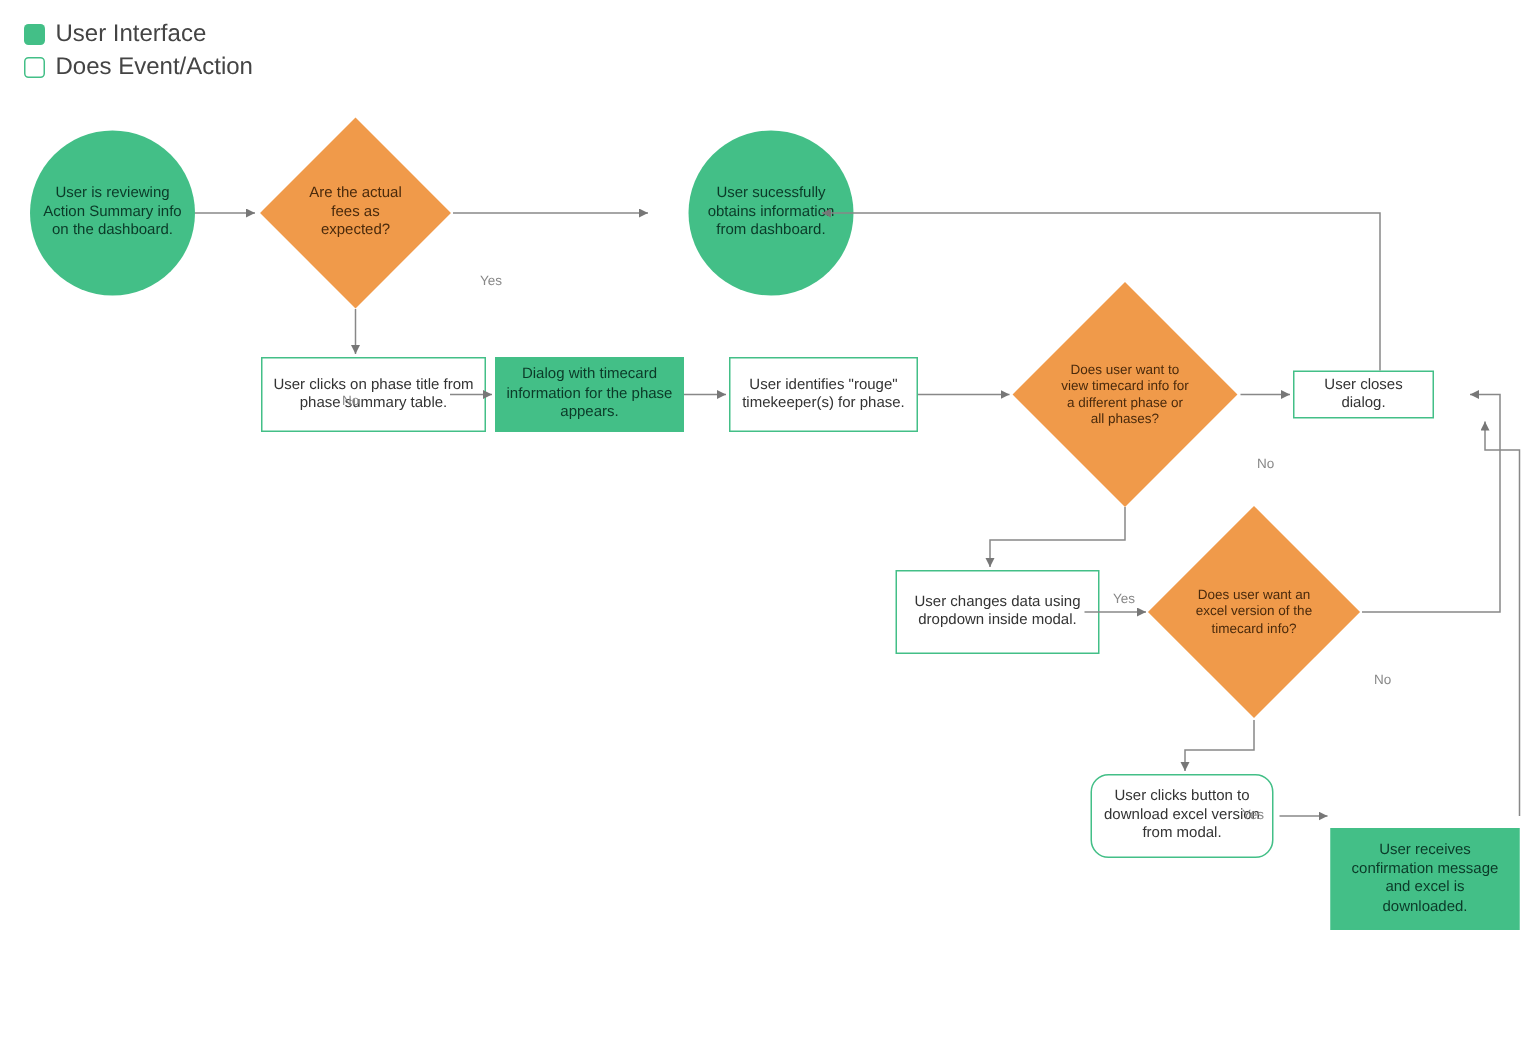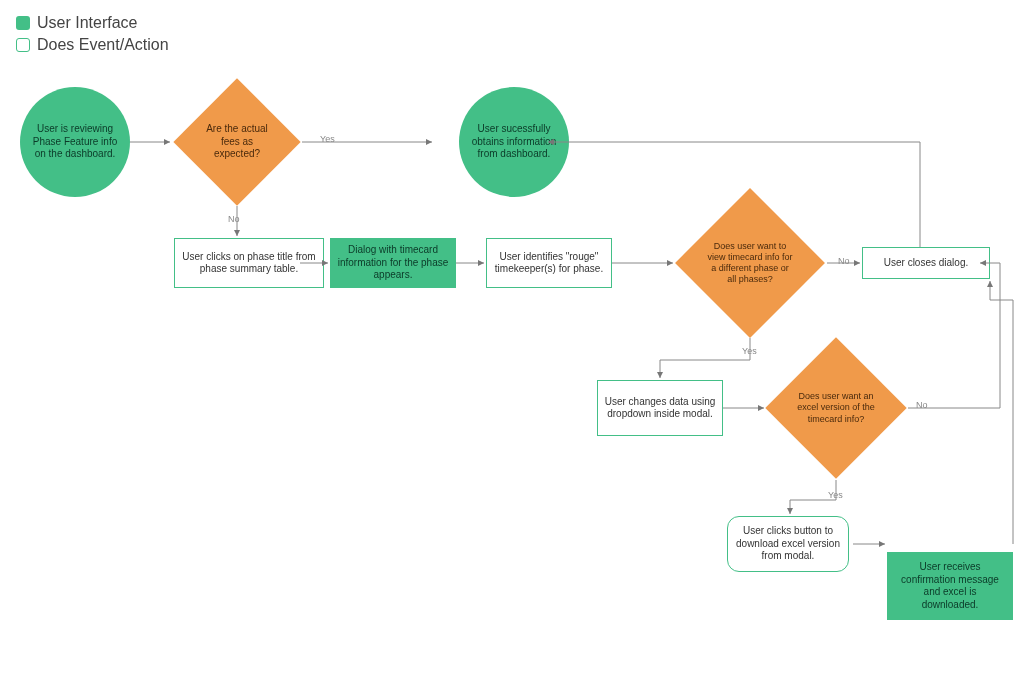--- a/index.html
+++ b/index.html
@@ -98,60 +98,61 @@
     position: absolute;
     inset: 0;
     width: 1024px;
     height: 691px;
     pointer-events: none;
   }
   .edge-label {
     position: absolute;
     font-size: 9px;
     color: #888;
+    margin-top: 48px;
   }
 </style>
 </head>
 <body>
 
 <div class="stage">
 
 
   <div class="legend">
     <div class="legend-row">
       <div class="swatch ui"></div>
       <span>User Interface</span>
     </div>
     <div class="legend-row">
       <div class="swatch ev"></div>
       <span>Does Event/Action</span>
     </div>
   </div>
 
-  <div class="node circle" style="left:20px; top:87px; width:110px; height:110px;">User is reviewing Phase Feature info on the dashboard.</div>
+  <div class="node circle" style="left:20px; top:87px; width:110px; height:110px;">User is reviewing Action Summary info on the dashboard.</div>
 
   <div class="node diamond" style="left:192px; top:97px; width:90px; height:90px;">
     <div class="dlabel">Are the actual fees as expected?</div>
   </div>
 
   <div class="node circle" style="left:459px; top:87px; width:110px; height:110px;">User sucessfully obtains information from dashboard.</div>
 
   <div class="node rect" style="left:174px; top:238px; width:150px; height:50px;">User clicks on phase title from phase summary table.</div>
 
   <div class="node rect ui" style="left:330px; top:238px; width:126px; height:50px;">Dialog with timecard information for the phase appears.</div>
 
   <div class="node rect" style="left:486px; top:238px; width:126px; height:50px;">User identifies "rouge" timekeeper(s) for phase.</div>
 
   <div class="node diamond" style="left:697px; top:210px; width:106px; height:106px;">
     <div class="dlabel" style="font-size:9px;">Does user want to view timecard info for a different phase or all phases?</div>
   </div>
 
-  <div class="node rect" style="left:862px; top:247px; width:128px; height:32px;">User closes dialog.</div>
-
-  <div class="node rect" style="left:597px; top:380px; width:126px; height:56px;">User changes data using dropdown inside modal.</div>
+  <div class="node rect" style="left:862px; top:247px; width:94px; height:32px;">User closes dialog.</div>
+
+  <div class="node rect" style="left:597px; top:380px; width:136px; height:56px;">User changes data using dropdown inside modal.</div>
 
   <div class="node diamond" style="left:786px; top:358px; width:100px; height:100px;">
     <div class="dlabel" style="font-size:9px;">Does user want an excel version of the timecard info?</div>
   </div>
 
   <div class="node rect" style="left:727px; top:516px; width:122px; height:56px;border-radius:12px;">User clicks button to download excel version from modal.</div>
 
   <div class="node rect ui" style="left:887px; top:516px; width:126px; height:68px;margin-top:36px;">User receives confirmation message and excel is downloaded.</div>
 
   <div class="edge-label" style="left:320px; top:134px;">Yes</div>

